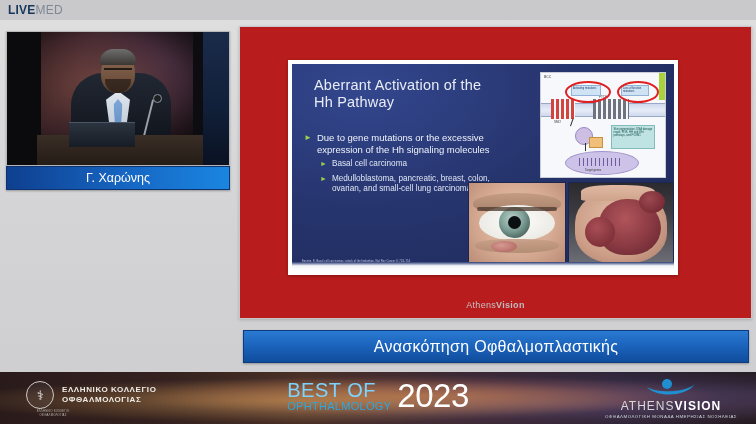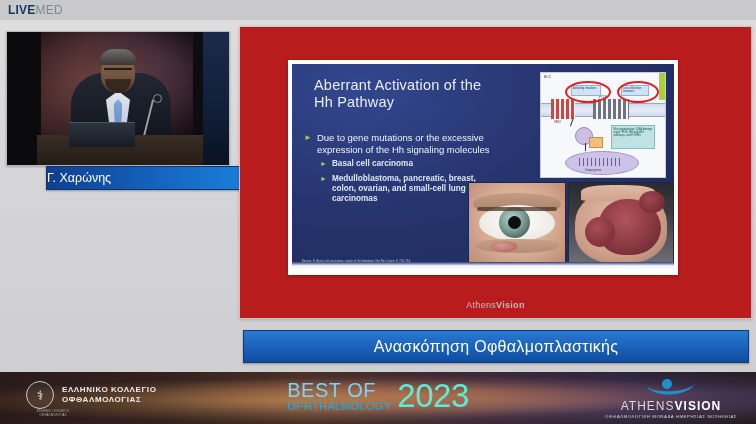--- a/index.html
+++ b/index.html
@@ -55,36 +55,36 @@
      width:36px;height:16px;border-radius:18px 18px 4px 4px;
      background:linear-gradient(180deg,#6e6e6e 0%,#3b3733 100%);}
   .glasses{position:absolute;left:50%;bottom:88px;transform:translateX(-50%);
      width:28px;height:7px;border-top:2px solid #15100d;opacity:.85;}
   .beard{position:absolute;left:50%;bottom:72px;transform:translateX(-50%);
      width:26px;height:14px;border-radius:0 0 14px 14px;background:rgba(40,30,24,.75);}
 
   
   .name-banner{position:absolute;left:6px;top:166px;width:222px;height:22px;
      background:linear-gradient(90deg,#0f3f8f 0%,#1667c4 55%,#1a86e0 100%);
-     border:1px solid #0d3470;display:flex;align-items:center;justify-content:flex-start;
-     color:#fff;font-size:12.5px;box-shadow:0 1px 2px rgba(0,0,0,.3);margin-left:40px;}
+     border:1px solid #0d3470;display:flex;align-items:center;justify-content:center;
+     color:#fff;font-size:12.5px;box-shadow:0 1px 2px rgba(0,0,0,.3);}
 
   
   .slide-panel{position:absolute;left:239px;top:26px;width:511px;height:291px;
      background:#b91c1c;border:1px solid #c6c6c8;box-shadow:0 1px 3px rgba(0,0,0,.18);}
   .slide-outer{position:absolute;left:48px;top:33px;width:390px;height:215px;
      background:#ffffff;padding:4px;box-sizing:border-box;box-shadow:0 1px 3px rgba(0,0,0,.3);}
   .slide{position:relative;width:100%;height:100%;overflow:hidden;
      background:radial-gradient(ellipse at 18% 12%, #33478e 0%, #27356f 45%, #1d2857 100%);}
   .slide-title{position:absolute;left:22px;top:13px;width:180px;color:#e8ecf5;
      font-size:14.5px;line-height:17px;letter-spacing:.2px;}
   .bullets{position:absolute;left:12px;top:68px;width:192px;color:#eef2fa;}
   .b1{display:flex;gap:5px;font-size:9.5px;line-height:11.5px;margin-bottom:4px;}
   .b1 .tri{color:#9bd14a;font-size:8px;line-height:12px;}
-  .sub{margin-left:16px;font-weight:bold;}
+  .sub{margin-left:16px;}
   .b2{display:flex;gap:5px;font-size:8.2px;line-height:10px;margin-bottom:5px;color:#dfe6f4;}
   .b2 .tri{color:#9bd14a;font-size:7px;line-height:10px;}
   .cite{position:absolute;left:10px;bottom:7px;width:200px;font-size:2.6px;line-height:4px;color:#c7d2e8;letter-spacing:.1px;}
 
   
   .diagram{position:absolute;right:8px;top:8px;width:124px;height:104px;background:#f7f8fb;border:1px solid #c9ccd6;overflow:hidden;}
   .dg-label{position:absolute;left:3px;top:2px;font-size:3.4px;color:#333;}
   .membrane{position:absolute;left:0;top:30px;width:100%;height:12px;
      background:linear-gradient(180deg,#cfd9ee 0%,#e6ecf7 50%,#cfd9ee 100%);border-top:1px solid #9aa8c6;border-bottom:1px solid #9aa8c6;}
   .rec-red{position:absolute;left:10px;top:26px;width:24px;height:20px;
@@ -164,21 +164,21 @@
   .hcoll{position:absolute;left:26px;top:9px;display:flex;align-items:center;gap:8px;}
   .hcoll-emblem{width:26px;height:26px;border-radius:50%;border:1.5px solid #cfcac4;
      display:flex;align-items:center;justify-content:center;color:#e8e4de;font-size:13px;
      background:rgba(255,255,255,.06);}
   .hcoll-txt{color:#efece7;font-size:8px;line-height:10.5px;letter-spacing:.6px;font-weight:bold;}
   .hcoll-sub{position:absolute;left:26px;top:37px;color:#b8b2ab;font-size:2.8px;letter-spacing:.2px;width:54px;text-align:center;line-height:4px;}
   .bestof{position:absolute;left:0;right:0;top:7px;display:flex;align-items:flex-end;justify-content:center;gap:6px;}
   .bestof-l{display:flex;flex-direction:column;align-items:flex-start;}
   .bo-best{color:#7dd3fc;font-size:20px;line-height:20px;letter-spacing:.5px;}
   .bo-oph{color:#2aa8e0;font-size:11px;line-height:12px;letter-spacing:.3px;}
-  .bo-year{color:#5eead4;font-size:33px;line-height:33px;letter-spacing:-.5px;}
+  .bo-year{color:#ffffff;font-size:33px;line-height:33px;letter-spacing:-.5px;}
   .avision{position:absolute;right:10px;top:6px;text-align:center;width:150px;}
   .av-mark{height:20px;display:flex;align-items:center;justify-content:center;}
   .av-name{font-size:12px;letter-spacing:1px;color:#ffffff;margin-top:1px;}
   .av-name .light{color:#d8d8d8;font-weight:normal;}
   .av-name .bold{color:#ffffff;font-weight:bold;}
   .av-sub{font-size:4.4px;letter-spacing:.5px;color:#cfd6dc;margin-top:1px;}
 </style>
 </head>
 <body>
 

